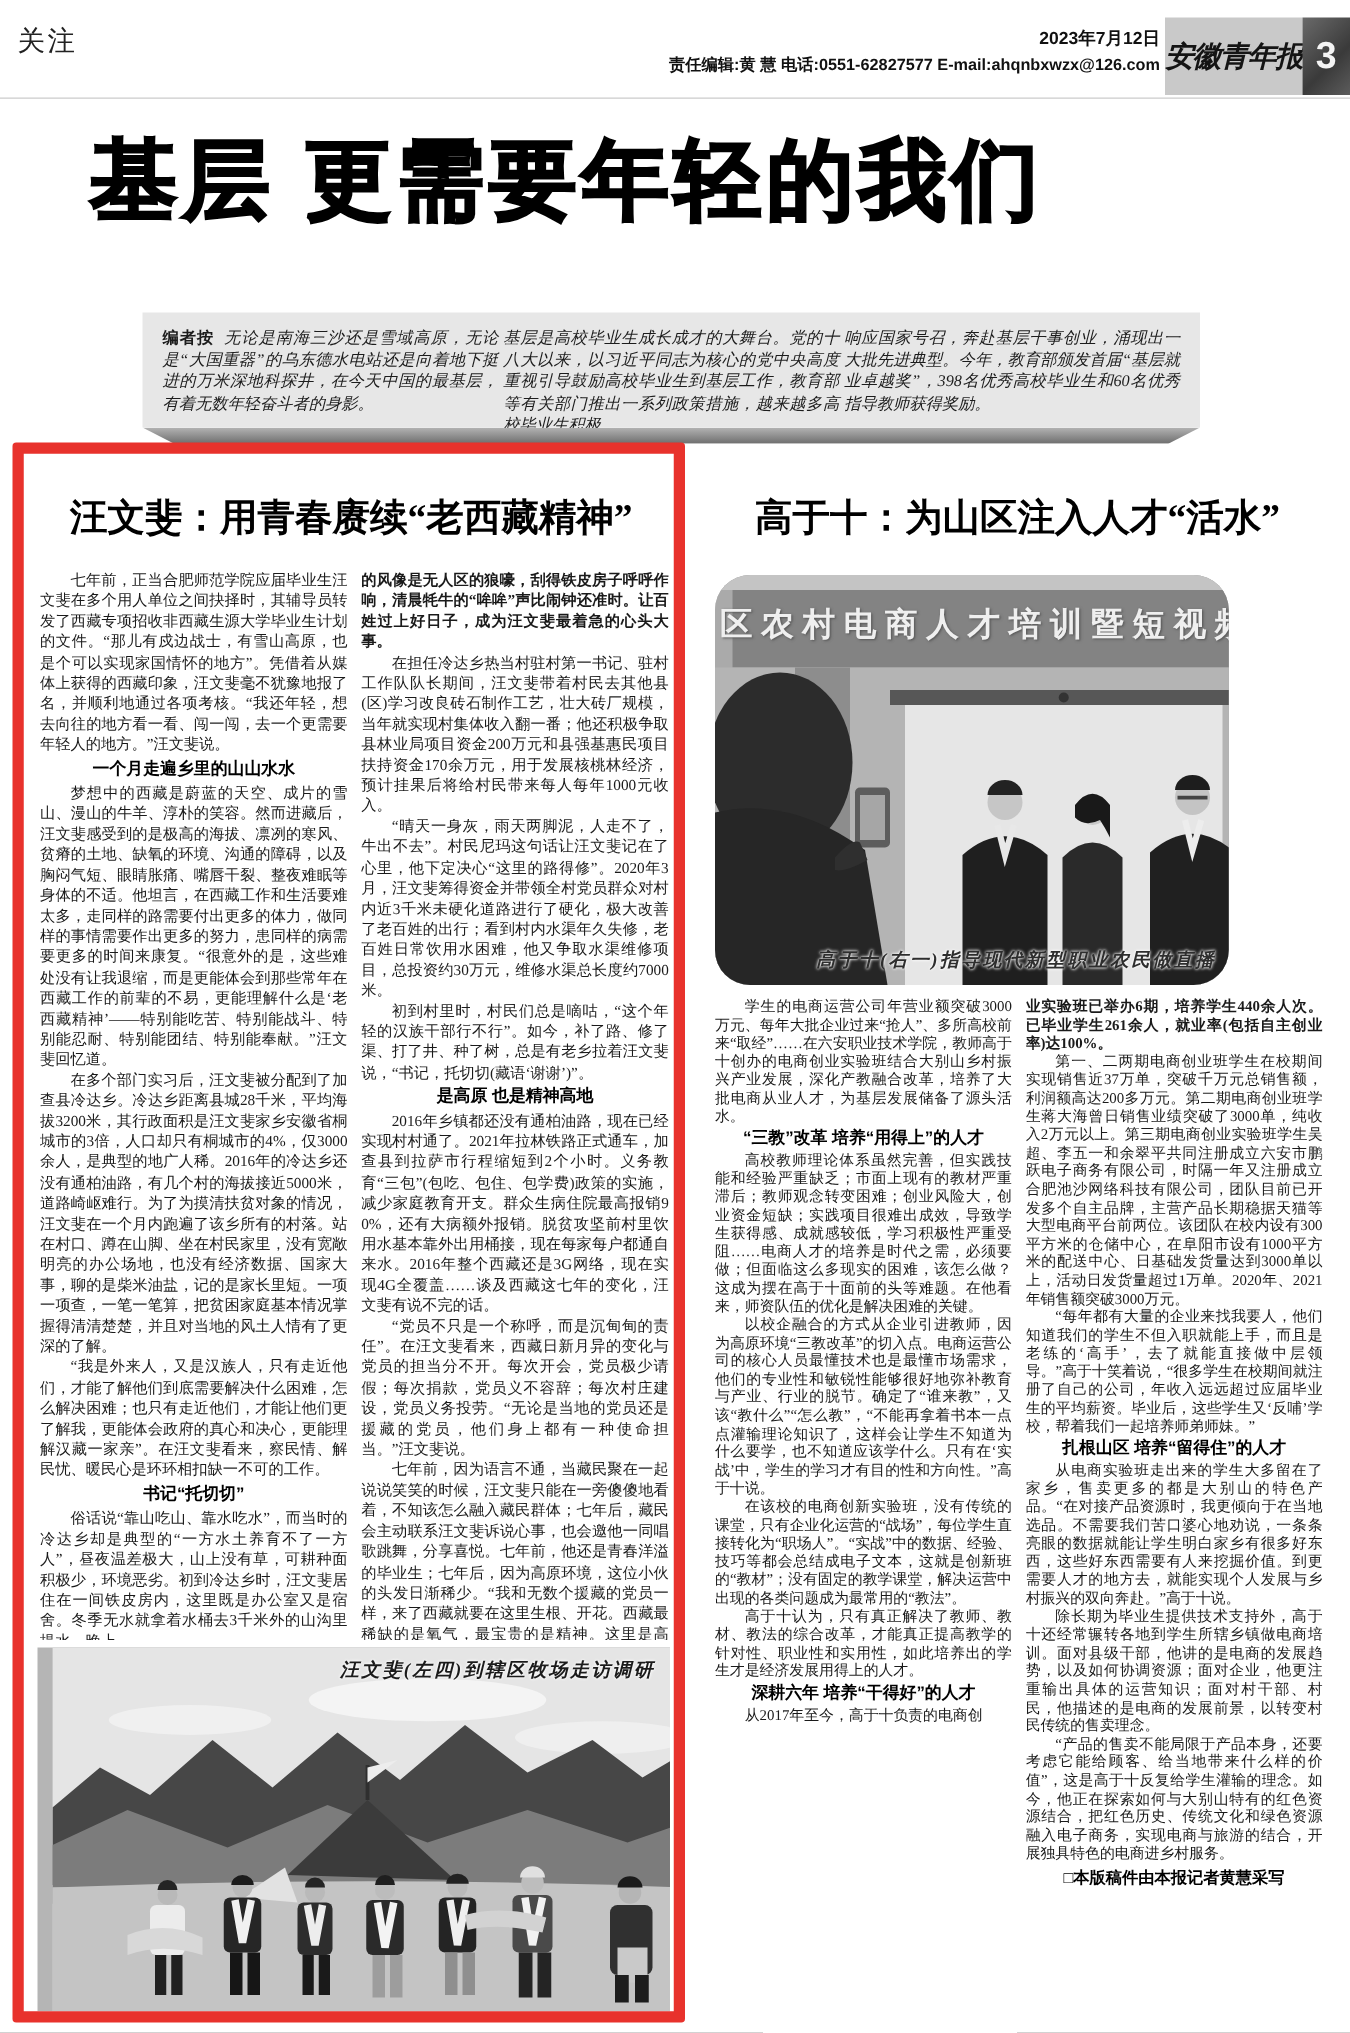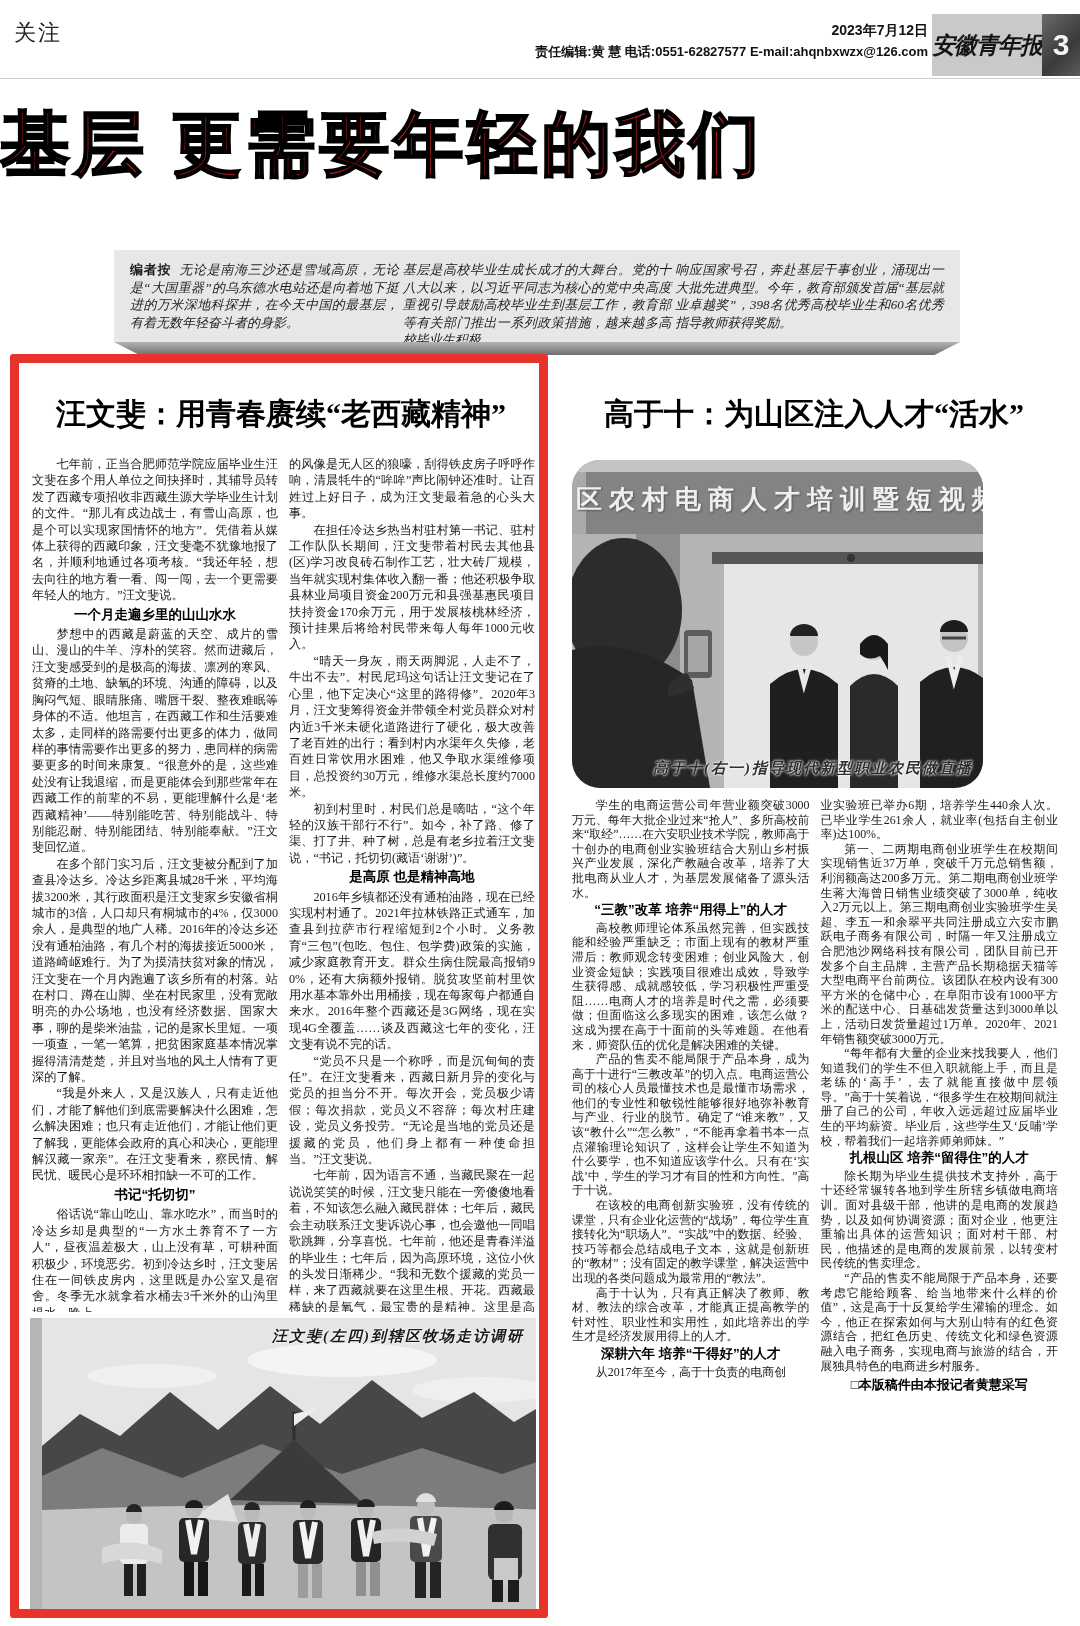--- a/index.html
+++ b/index.html
@@ -16,22 +16,22 @@
     font-family:"Liberation Sans",sans-serif; color:#111; white-space:nowrap; }
   .masthead { position:absolute; left:932px; top:14px; width:148px; height:62px; display:flex; }
   .masthead-name { flex:1; background:#c9c9c9; color:#141414; font-style:italic; font-weight:bold;
     font-size:23px; display:flex; align-items:center; justify-content:center; letter-spacing:-1px;
     font-family:"Liberation Serif",serif; }
   .page-num { width:38px; background:linear-gradient(135deg,#6a6a6a,#3a3a3a 60%,#5c5c5c); color:#f4f4f4;
     font-size:30px; font-weight:bold; display:flex; align-items:center; justify-content:center;
     font-family:"Liberation Sans",sans-serif; }
 
   
-  .banner-headline { position:absolute; left:0; top:98px; width:907px; text-align:left;
-    font-size:70px; font-weight:900; color:#b91c1c; letter-spacing:4px;
+  .banner-headline { position:absolute; left:0; top:98px; width:907px; text-align:center;
+    font-size:70px; font-weight:900; color:#000000; letter-spacing:4px;
     font-family:"Liberation Sans","DejaVu Sans",sans-serif; -webkit-text-stroke:2px #000; }
 
   
   .editor-note { position:absolute; left:114px; top:250px; width:846px; height:92px;
     background:#e7e7e7; padding:11px 16px; display:flex; gap:4px; }
   .ed-col { flex:1; font-size:13px; line-height:17.5px; font-style:italic; color:#1c1c1c;
     text-align:justify; word-break:break-all; }
   .ed-label { font-weight:bold; font-style:normal; margin-right:8px;
     font-family:"Liberation Sans",sans-serif; }
   .editor-ribbon { position:absolute; left:114px; top:342px; width:846px; height:13px;
@@ -47,21 +47,21 @@
   #left-title  { left:26px;  top:394px; width:510px; }
   #right-title { left:566px; top:394px; width:496px; }
 
   .cols { position:absolute; display:flex; gap:11px; }
   #left-cols  { left:32px;  top:456px; width:503px; height:856px; }
   #right-cols { left:572px; top:798px; width:486px; height:824px; }
   .col { flex:1; overflow:hidden; text-align:justify; word-break:break-all; color:#1a1a1a; }
   #left-cols .col  { font-size:12.2px; line-height:16.4px; }
   #right-cols .col { font-size:11.9px; line-height:14.6px; }
   .para { text-indent:2em; }
-  .para.noindent { text-indent:0; }
+  .para.noindent { text-indent:0;font-weight:bold; }
   .subhead { font-family:"Liberation Sans","DejaVu Sans",sans-serif; font-weight:bold;
     text-align:center; text-indent:0; font-size:13.5px; padding:3px 0; color:#000; }
   .byline { font-family:"Liberation Sans",sans-serif; font-weight:bold; text-align:center;
     text-indent:0; font-size:13px; padding-top:5px; color:#000; }
 
   
   .photo { position:absolute; overflow:hidden; background:#b5b5b5; }
   #left-photo  { left:30px;  top:1318px; width:506px; height:291px;padding-left:12px; }
   #right-photo { left:572px; top:460px;  width:411px; height:328px;border-radius:28px; }
   .photo svg { display:block; }
@@ -254,30 +254,31 @@
     </svg>
     <div class="photo-banner-text">区农村电商人才培训暨短视频大</div>
     <div id="right-photo-caption" class="photo-caption">高于十(右一)指导现代新型职业农民做直播</div>
   </div>
 
   <div id="right-cols" class="cols">
     <div class="col">
         <div class="para">学生的电商运营公司年营业额突破3000万元、每年大批企业过来“抢人”、多所高校前来“取经”……在六安职业技术学院，教师高于十创办的电商创业实验班结合大别山乡村振兴产业发展，深化产教融合改革，培养了大批电商从业人才，为基层发展储备了源头活水。</div>
         <div class="subhead">“三教”改革 培养“用得上”的人才</div>
         <div class="para">高校教师理论体系虽然完善，但实践技能和经验严重缺乏；市面上现有的教材严重滞后；教师观念转变困难；创业风险大，创业资金短缺；实践项目很难出成效，导致学生获得感、成就感较低，学习积极性严重受阻……电商人才的培养是时代之需，必须要做；但面临这么多现实的困难，该怎么做？这成为摆在高于十面前的头等难题。在他看来，师资队伍的优化是解决困难的关键。</div>
-        <div class="para">产品的售卖不能局限于产品本身，成为高于十进行“三教改革”的切入点。电商运营公司的核心人员最懂技术也是最懂市场需求，他们的专业性和敏锐性能够很好地弥补教育与产业、行业的脱节。确定了“谁来教”，又该“教什么”“怎么教”，“不能再拿着书本一点点灌输理论知识了，这样会让学生不知道为什么要学，也不知道应该学什么。只有在‘实战’中，学生的学习才有目的性和方向性。”高于十说。</div>
+        <div class="para">以校企融合的方式从企业引进教师，因为高原环境“三教改革”的切入点。电商运营公司的核心人员最懂技术也是最懂市场需求，他们的专业性和敏锐性能够很好地弥补教育与产业、行业的脱节。确定了“谁来教”，又该“教什么”“怎么教”，“不能再拿着书本一点点灌输理论知识了，这样会让学生不知道为什么要学，也不知道应该学什么。只有在‘实战’中，学生的学习才有目的性和方向性。”高于十说。</div>
         <div class="para">在该校的电商创新实验班，没有传统的课堂，只有企业化运营的“战场”，每位学生直接转化为“职场人”。“实战”中的数据、经验、技巧等都会总结成电子文本，这就是创新班的“教材”；没有固定的教学课堂，解决运营中出现的各类问题成为最常用的“教法”。</div>
         <div class="para">高于十认为，只有真正解决了教师、教材、教法的综合改革，才能真正提高教学的针对性、职业性和实用性，如此培养出的学生才是经济发展用得上的人才。</div>
         <div class="subhead">深耕六年 培养“干得好”的人才</div>
         <div class="para">从2017年至今，高于十负责的电商创</div>
       </div>
     <div class="col">
         <div class="para noindent">业实验班已举办6期，培养学生440余人次。已毕业学生261余人，就业率(包括自主创业率)达100%。</div>
         <div class="para">第一、二两期电商创业班学生在校期间实现销售近37万单，突破千万元总销售额，利润额高达200多万元。第二期电商创业班学生蒋大海曾日销售业绩突破了3000单，纯收入2万元以上。第三期电商创业实验班学生吴超、李五一和余翠平共同注册成立六安市鹏跃电子商务有限公司，时隔一年又注册成立合肥池沙网络科技有限公司，团队目前已开发多个自主品牌，主营产品长期稳据天猫等大型电商平台前两位。该团队在校内设有300平方米的仓储中心，在阜阳市设有1000平方米的配送中心、日基础发货量达到3000单以上，活动日发货量超过1万单。2020年、2021年销售额突破3000万元。</div>
         <div class="para">“每年都有大量的企业来找我要人，他们知道我们的学生不但入职就能上手，而且是老练的‘高手’，去了就能直接做中层领导。”高于十笑着说，“很多学生在校期间就注册了自己的公司，年收入远远超过应届毕业生的平均薪资。毕业后，这些学生又‘反哺’学校，帮着我们一起培养师弟师妹。”</div>
         <div class="subhead">扎根山区 培养“留得住”的人才</div>
+        <div class="para">从电商实验班走出来的学生大多留在了家乡，售卖更多的都是大别山的特色产品。“在对接产品资源时，我更倾向于在当地选品。不需要我们苦口婆心地劝说，一条条亮眼的数据就能让学生明白家乡有很多好东西，这些好东西需要有人来挖掘价值。到更需要人才的地方去，就能实现个人发展与乡村振兴的双向奔赴。”高于十说。</div>
         <div class="para">除长期为毕业生提供技术支持外，高于十还经常辗转各地到学生所辖乡镇做电商培训。面对县级干部，他讲的是电商的发展趋势，以及如何协调资源；面对企业，他更注重输出具体的运营知识；面对村干部、村民，他描述的是电商的发展前景，以转变村民传统的售卖理念。</div>
         <div class="para">“产品的售卖不能局限于产品本身，还要考虑它能给顾客、给当地带来什么样的价值”，这是高于十反复给学生灌输的理念。如今，他正在探索如何与大别山特有的红色资源结合，把红色历史、传统文化和绿色资源融入电子商务，实现电商与旅游的结合，开展独具特色的电商进乡村服务。</div>
         <div class="byline">□本版稿件由本报记者黄慧采写</div>
       </div>
   </div>
 
 </div>
 
 </body></html>

